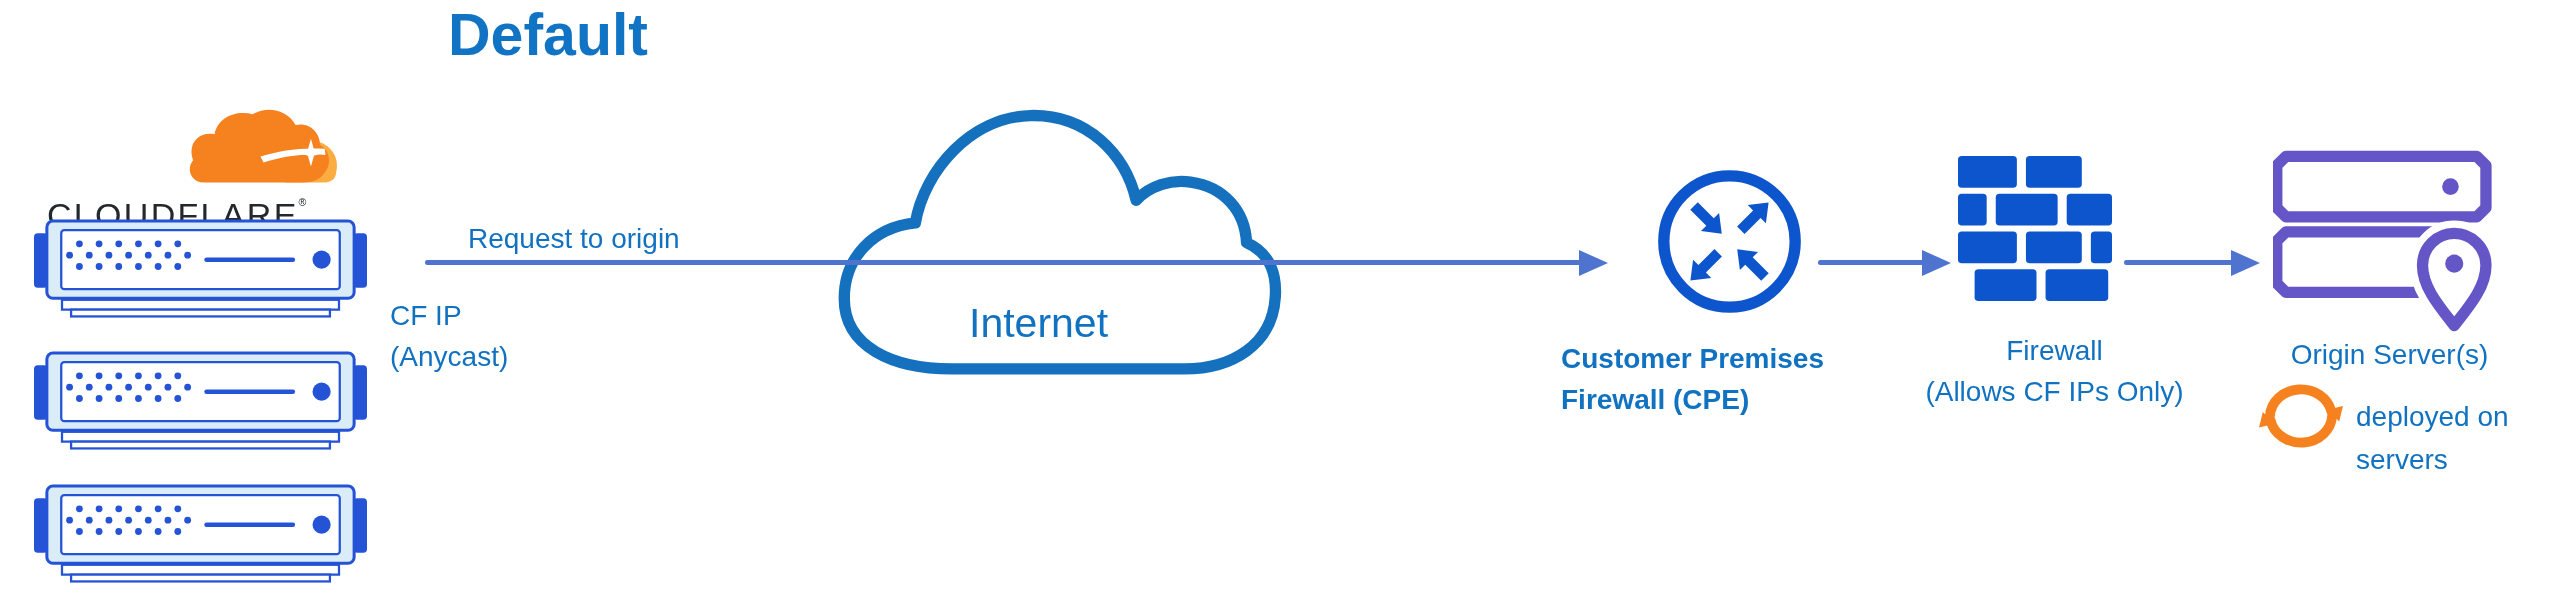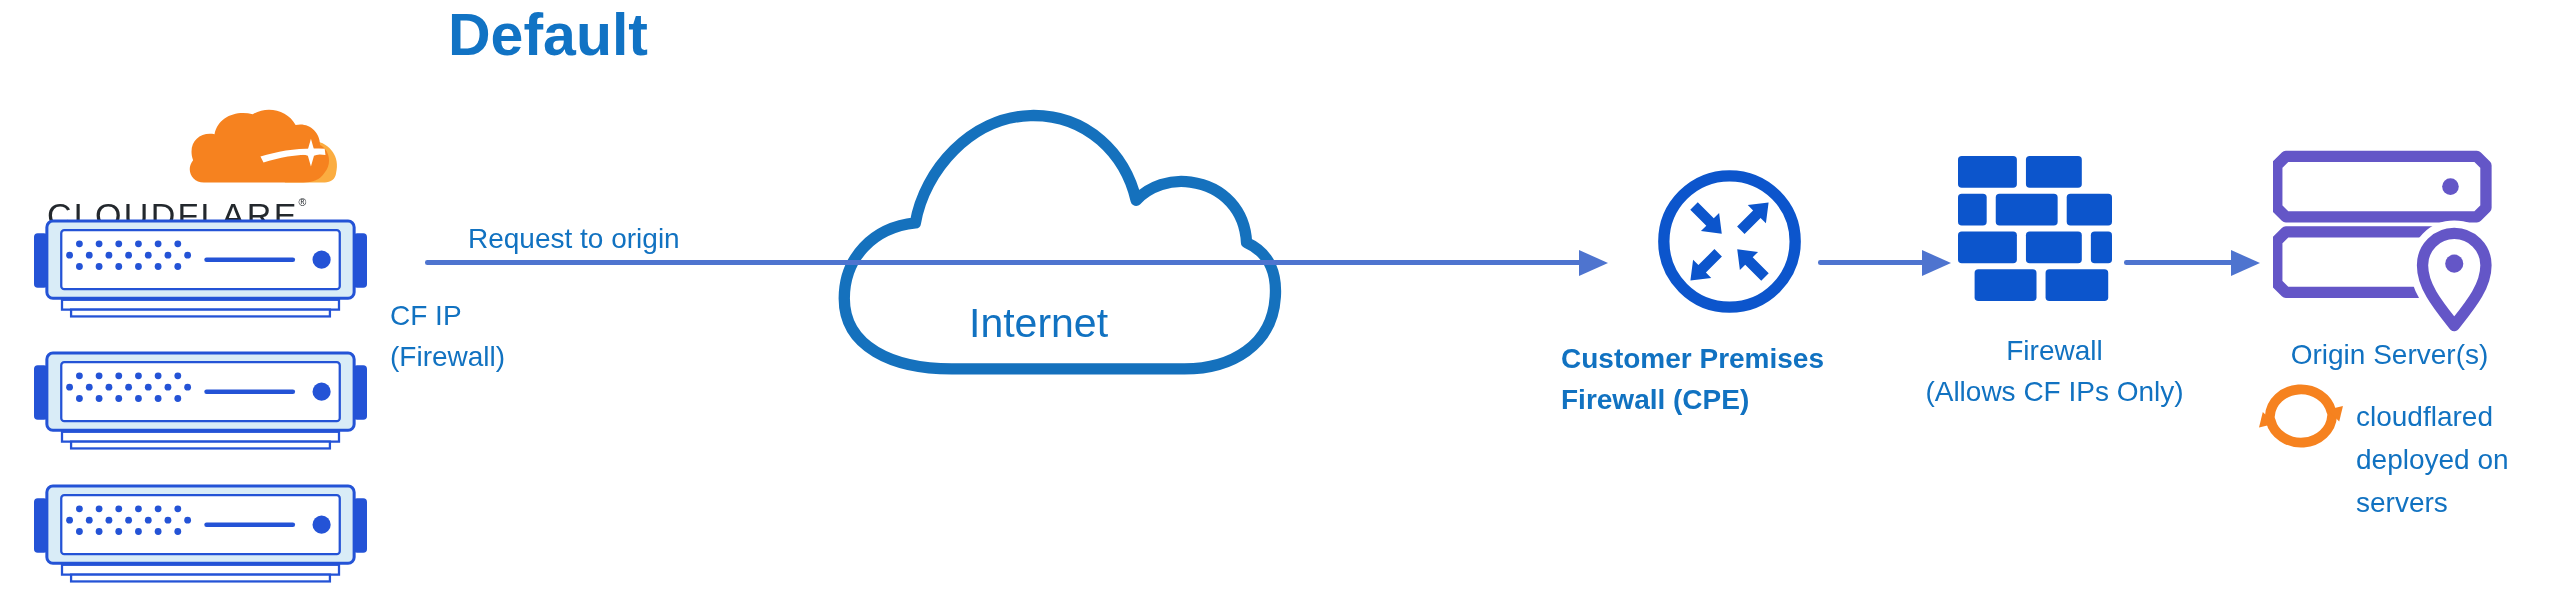--- a/index.html
+++ b/index.html
@@ -148,21 +148,21 @@
     <path d="M170 345 C92 345 28 316 28 252 C28 198 66 158 122 152 C134 82 196 12 274 10 C350 8 400 62 414 122 C432 103 460 94 486 98 C530 104 558 136 560 178 C592 192 600 222 598 250 C594 314 540 345 478 345 Z" fill="#ffffff" stroke="#1571bd" stroke-width="15" stroke-linejoin="round"></path>
   </svg>
   <div class="lbl center" style="left:969px;top:303px;width:136px;font-size:41px;">Internet</div>
 
   <div class="flow-line" style="left:425px;top:260px;width:1156px;"></div>
   <div class="flow-head" style="left:1579px;top:250px;"></div>
 
   <div class="lbl" style="left:468px;top:218px;">Request to origin</div>
   <div class="lbl" style="left:390px;top:295px;">
     <span class="row">CF IP</span>
-    <span class="row">(Firewall)</span>
+    <span class="row">(Anycast)</span>
   </div>
 
   <svg class="abs" style="left:1654px;top:166px;" width="151" height="151" viewBox="0 0 200 200">
     <circle cx="100" cy="100" r="87" fill="#ffffff" stroke="#0c55cc" stroke-width="15"></circle>
     <g fill="#0c55cc">
       <path d="M0,-7 L30,-7 L30,-17 L52,0 L30,17 L30,7 L0,7 Z" transform="translate(53,53) rotate(45)"></path>
       <path d="M0,-7 L30,-7 L30,-17 L52,0 L30,17 L30,7 L0,7 Z" transform="translate(147,147) rotate(225)"></path>
       <path d="M0,-7 L30,-7 L30,-17 L52,0 L30,17 L30,7 L0,7 Z" transform="translate(115,85) rotate(-45)"></path>
       <path d="M0,-7 L30,-7 L30,-17 L52,0 L30,17 L30,7 L0,7 Z" transform="translate(85,115) rotate(135)"></path>
     </g>
@@ -211,19 +211,18 @@
     <g stroke="#f6821f" stroke-width="13" fill="none" stroke-linecap="round">
       <path d="M98 40 A41 37 0 0 0 17 46"></path>
       <path d="M18 52 A41 37 0 0 0 99 46"></path>
     </g>
     <g fill="#f6821f">
       <path d="M-2,-11 L16,0 L-2,11 Z" transform="translate(14,50) rotate(135)"></path>
       <path d="M-2,-11 L16,0 L-2,11 Z" transform="translate(102,44) rotate(-45)"></path>
     </g>
   </svg>
   <div class="lbl" style="left:2356px;top:395px;line-height:43px;">
-    <span class="row">cloudflared</span>
     <span class="row">deployed on</span>
     <span class="row">servers</span>
   </div>
 
 </div>
 
 
 </body></html>

